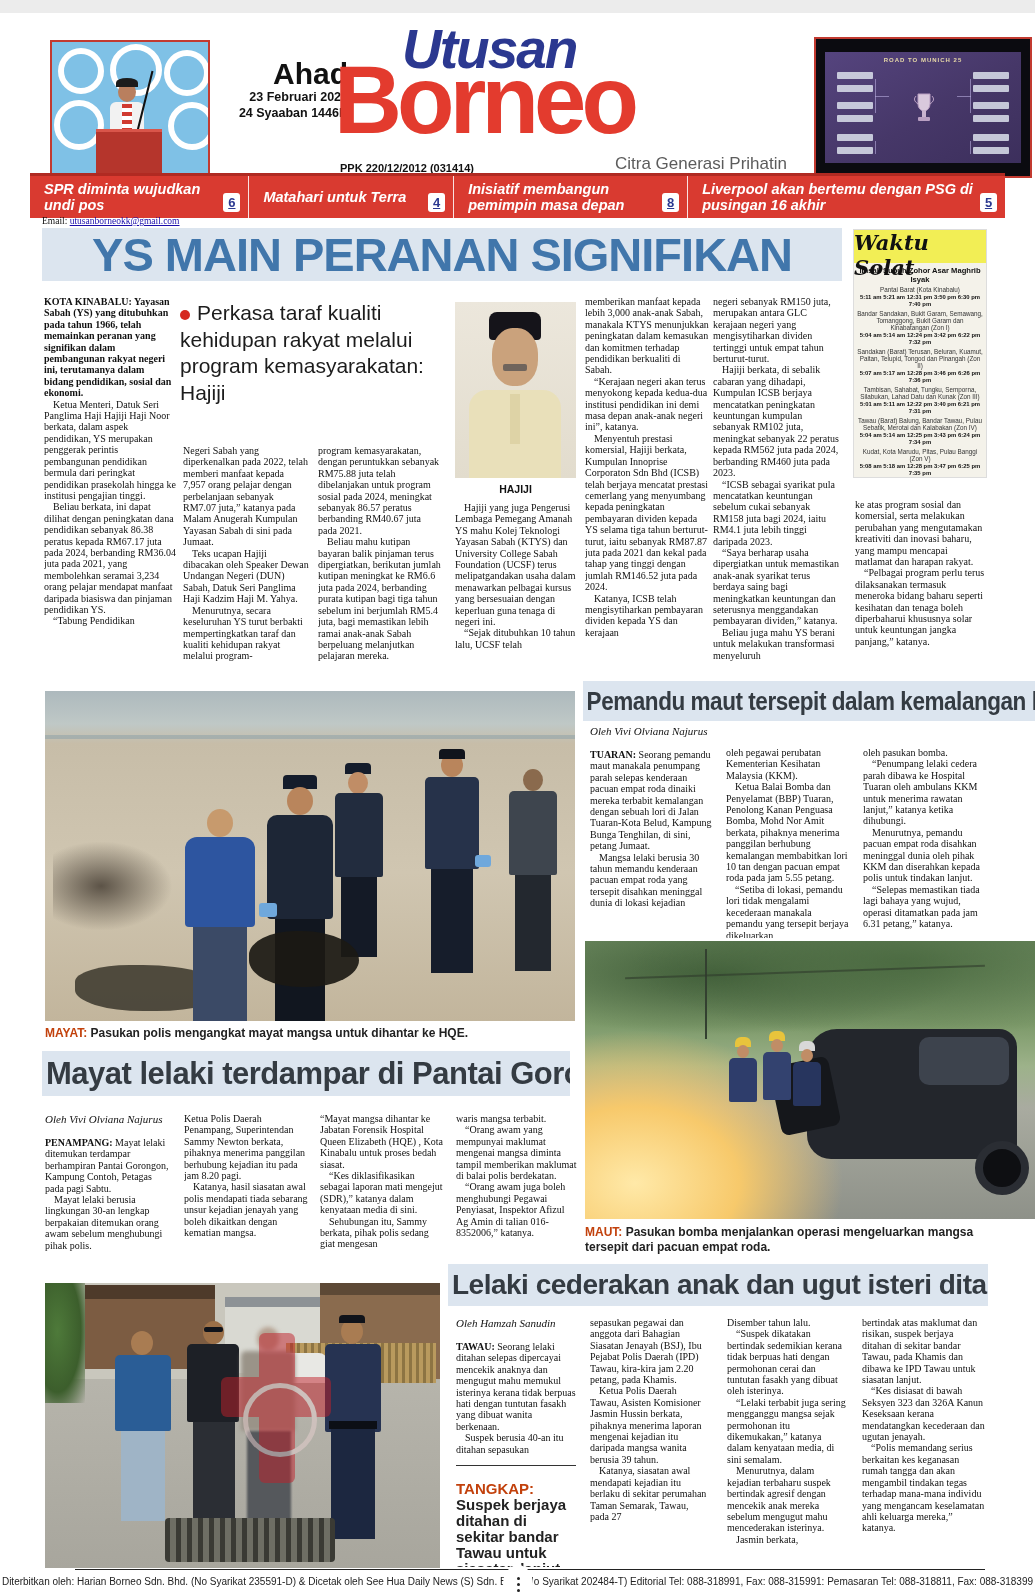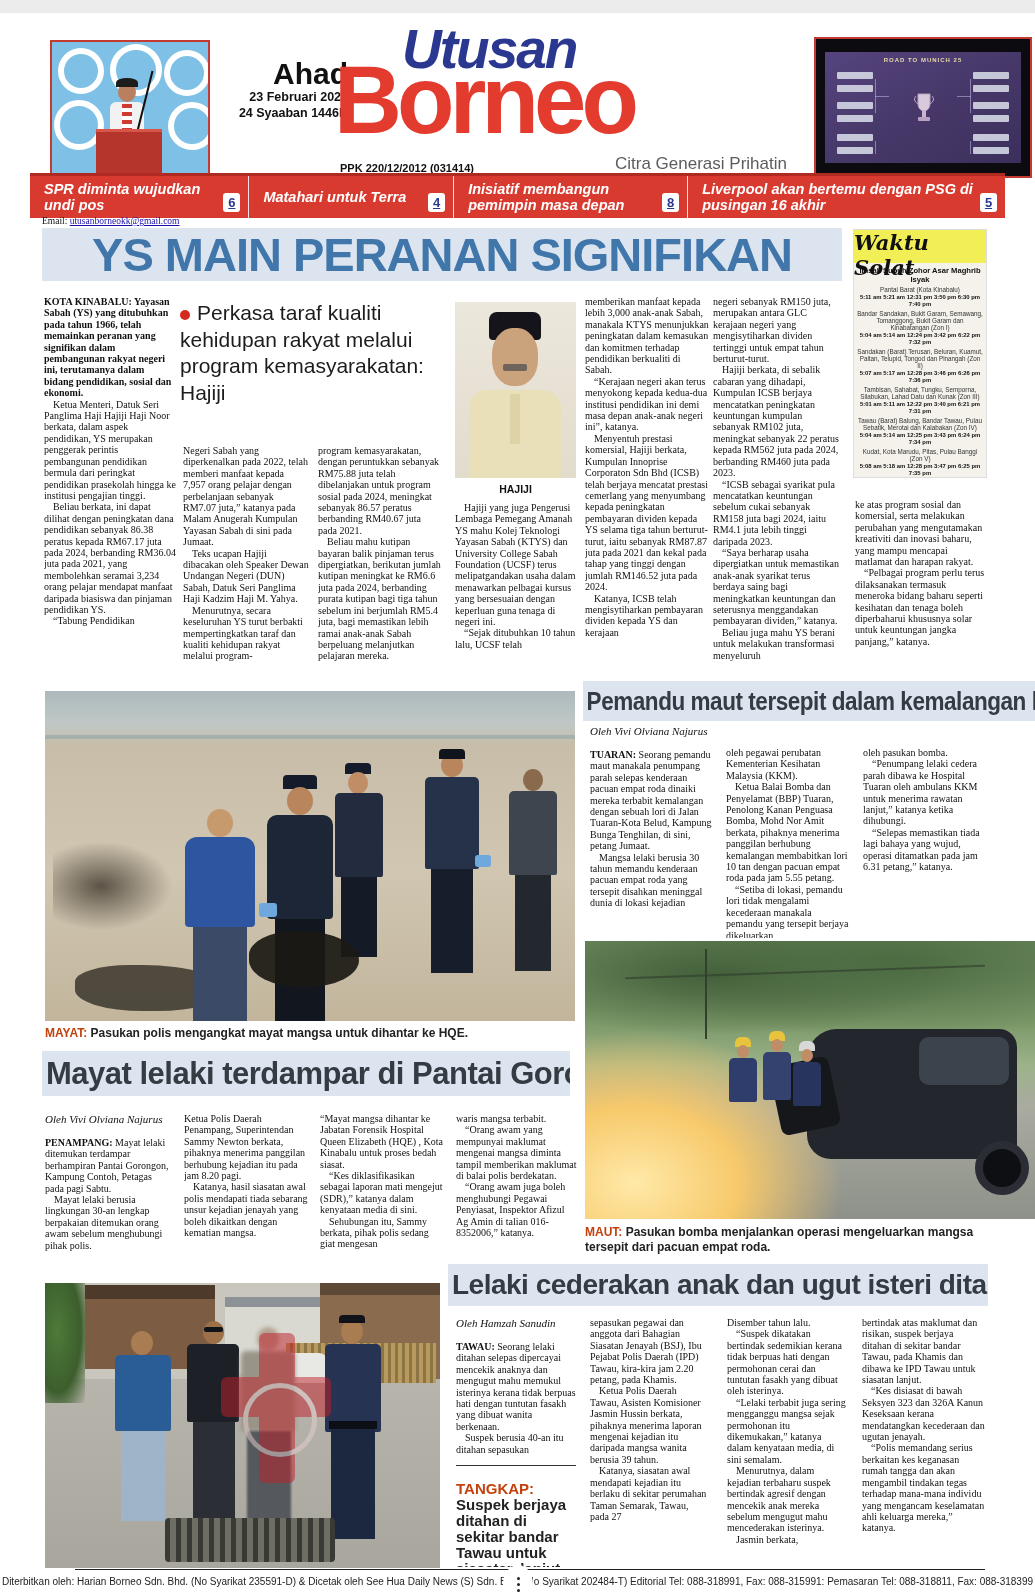--- a/index.html
+++ b/index.html
@@ -294,20 +294,21 @@
     <p class="p ind">Mangsa lelaki berusia 30 tahun memandu kenderaan pacuan empat roda yang tersepit disahkan meninggal dunia di lokasi kejadian</p>
   </div>
   <div class="col" style="left:726px;top:734px;width:124px;height:191px;">
     <p class="p">oleh pegawai perubatan Kementerian Kesihatan Malaysia (KKM).</p>
     <p class="p ind">Ketua Balai Bomba dan Penyelamat (BBP) Tuaran, Penolong Kanan Penguasa Bomba, Mohd Nor Amit berkata, pihaknya menerima panggilan berhubung kemalangan membabitkan lori 10 tan dengan pacuan empat roda pada jam 5.55 petang.</p>
     <p class="p ind">“Setiba di lokasi, pemandu lori tidak mengalami kecederaan manakala pemandu yang tersepit berjaya dikeluarkan</p>
   </div>
   <div class="col" style="left:863px;top:734px;width:124px;height:191px;">
     <p class="p">oleh pasukan bomba.</p>
     <p class="p ind">“Penumpang lelaki cedera parah dibawa ke Hospital Tuaran oleh ambulans KKM untuk menerima rawatan lanjut,” katanya ketika dihubungi.</p>
+    <p class="p ind">Menurutnya, pemandu pacuan empat roda disahkan meninggal dunia oleh pihak KKM dan diserahkan kepada polis untuk tindakan lanjut.</p>
     <p class="p ind">“Selepas memastikan tiada lagi bahaya yang wujud, operasi ditamatkan pada jam 6.31 petang,” katanya.</p>
   </div>
 
   <div class="photo" style="left:585px;top:928px;width:450px;height:278px;background:linear-gradient(180deg,#6d8a60 0%,#7d9a6a 30%,#9db28a 45%,#a9aba0 60%,#8e9189 100%);">
     <div style="position:absolute;left:0;top:0;width:100%;height:40%;background:radial-gradient(ellipse at 70% 20%,#4c6b42 0%,rgba(76,107,66,0) 60%),radial-gradient(ellipse at 30% 30%,#3f5c38 0%,rgba(63,92,56,0) 55%);"></div>
     <div style="position:absolute;left:120px;top:8px;width:2px;height:90px;background:#334030;"></div>
     <div style="position:absolute;left:40px;top:30px;width:360px;height:1.5px;background:#2e3a2c;transform:rotate(-2deg);opacity:.6;"></div>
     <div style="position:absolute;left:-40px;bottom:-30px;width:300px;height:220px;background:radial-gradient(ellipse at 30% 70%,#ffe9a8 0%,#f7c96b 35%,rgba(247,201,107,0) 70%);"></div>
 
     <div style="position:absolute;right:18px;top:88px;width:210px;height:130px;background:#23262c;border-radius:30px 18px 14px 24px;"></div>

